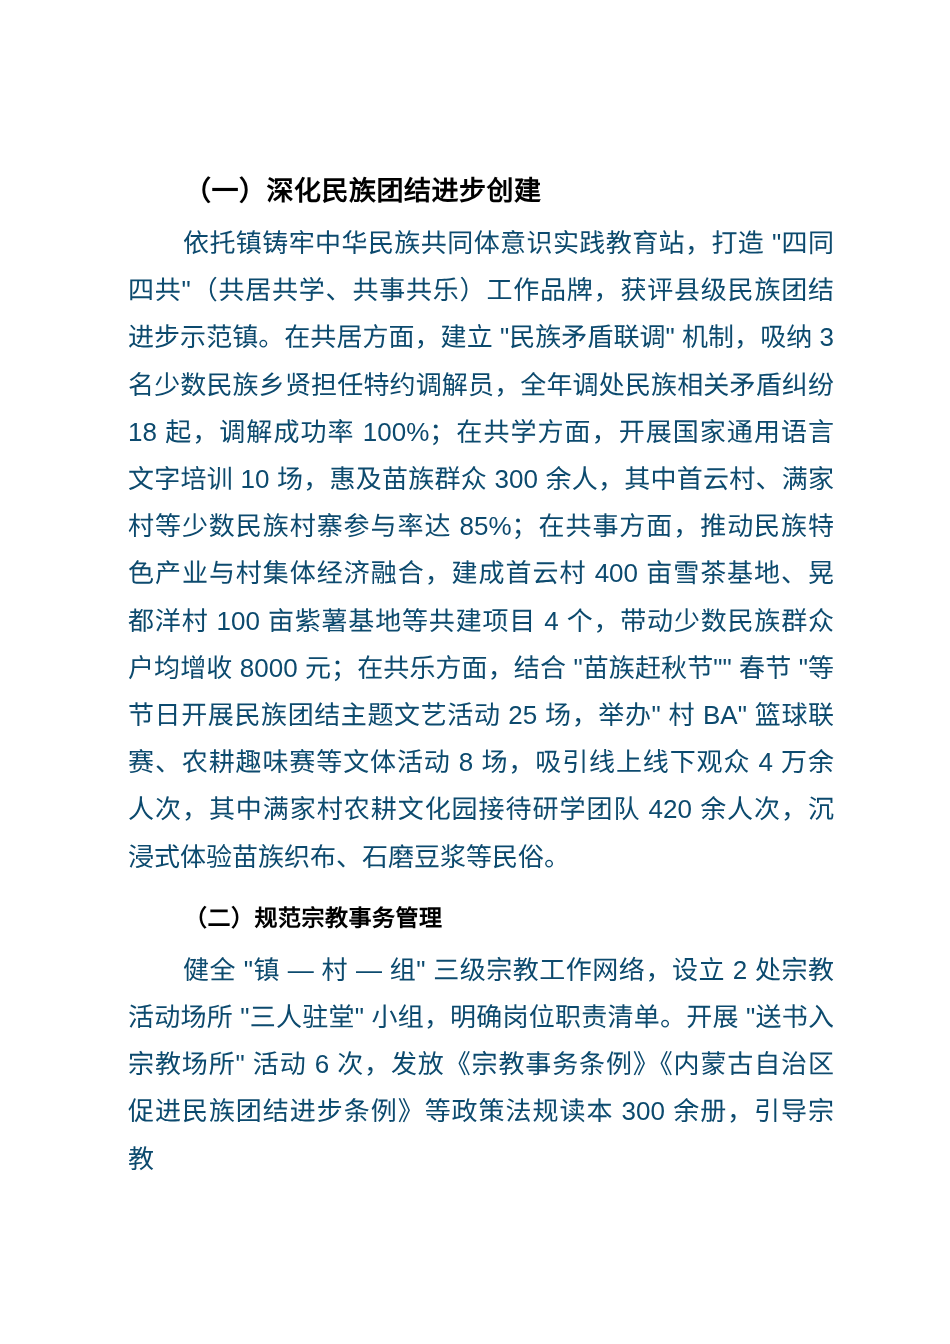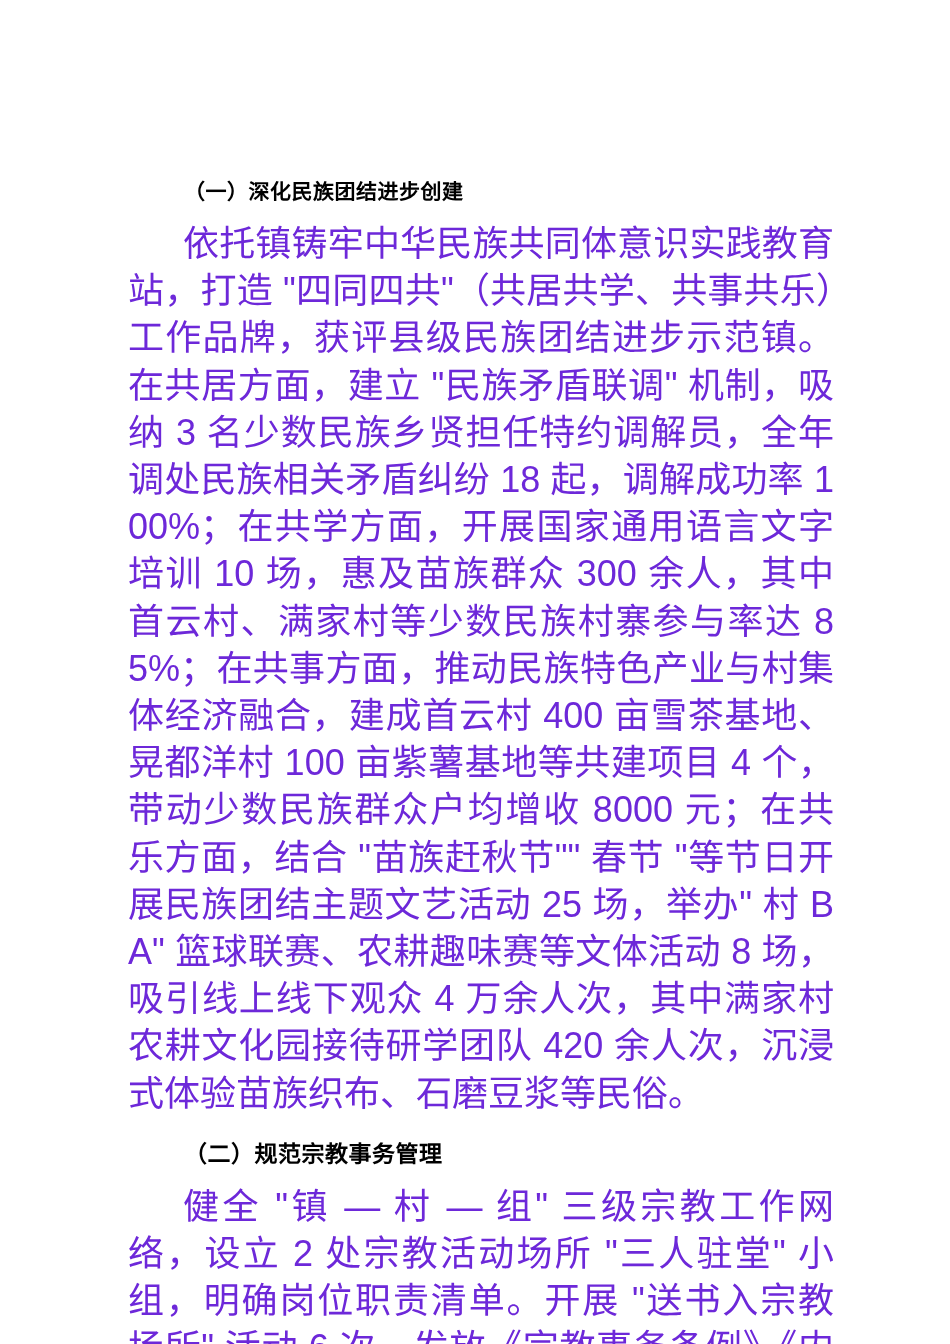--- a/index.html
+++ b/index.html
@@ -20,41 +20,41 @@
     color: #000000;
   }
   .content {
     position: absolute;
     left: 128px;
     top: 168px;
     width: 706px;
   }
   .heading {
     font-weight: bold;
-    font-size: 21px;
+    font-size: 27px;
     line-height: 47px;
     text-indent: 56px;
     letter-spacing: 0.5px;
     margin: 0;
     color: #000000;
     white-space: nowrap;
   }
   .heading.h-second {
     font-size: 23px;
   }
   .para {
-    font-size: 36px;
+    font-size: 26px;
     line-height: 47.2px;
     margin: 0;
     text-align: justify;
     text-justify: inter-character;
     text-indent: 55px;
     letter-spacing: 0px;
     word-break: break-all;
-    color: #6d28d9;
+    color: #0c4a6e;
   }
   .gap-after-heading  { height: 5px; }
   .gap-para-to-heading { height: 14px; }
 </style>
 </head>
 <body>
 
 <div class="page">
   <div class="content">
 

